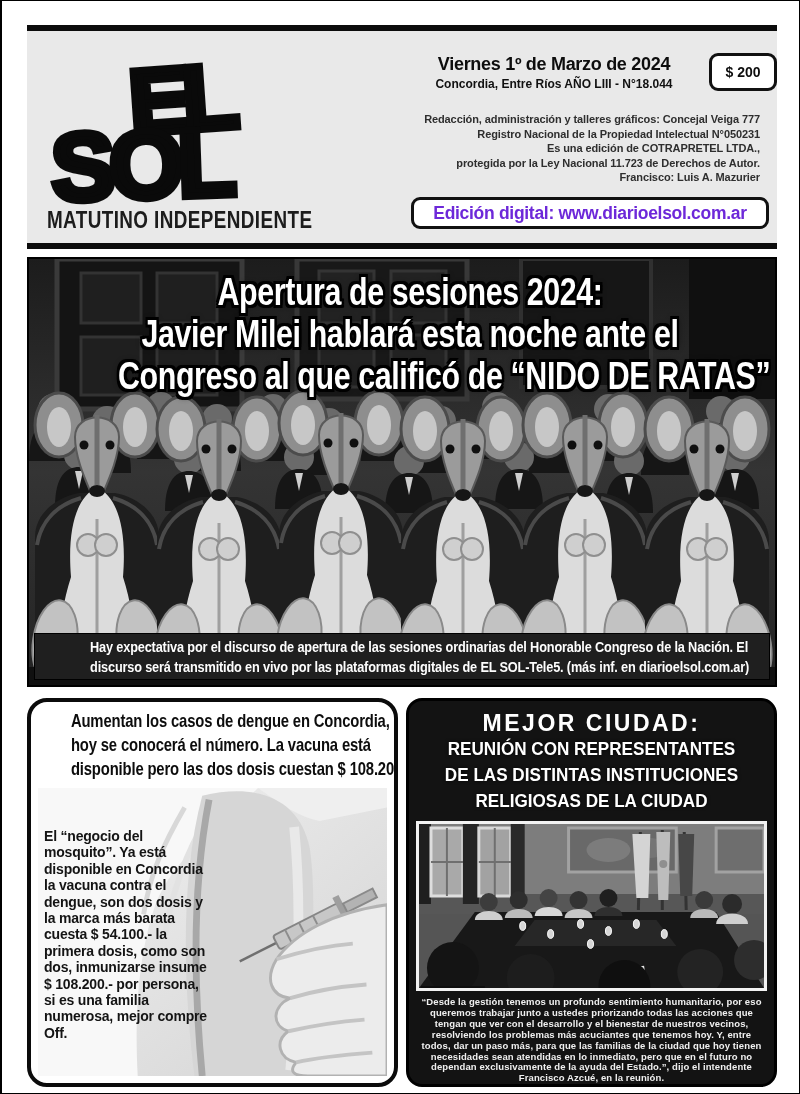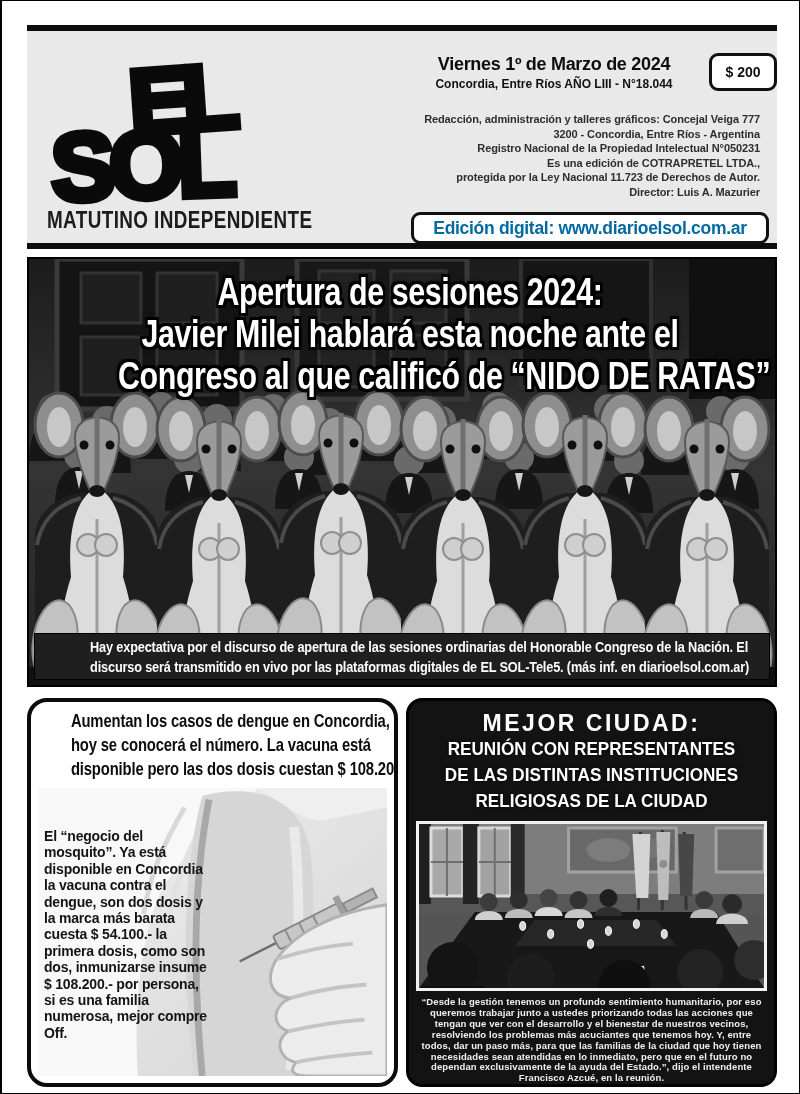--- a/index.html
+++ b/index.html
@@ -30,21 +30,21 @@
     position:absolute; right:0px; top:22px; width:68px; height:38px;
     background:#fff; border:3px solid #111; border-radius:9px;
     font-size:14px; font-weight:bold; color:#0d0d0d; text-align:center; line-height:32px;
   }
   .head-right { position:absolute; left:370px; top:22px; width:372px; }
   .date  { text-align:center; font-size:18px; line-height:22px; font-weight:bold; color:#0d0d0d; letter-spacing:-0.3px; padding-right:58px; }
   .issue { text-align:center; font-size:12px; line-height:15px; font-weight:bold; color:#111; padding-right:58px; margin-top:2px; }
   .info  { margin-top:20px; text-align:right; padding-right:9px; font-size:11px; line-height:14.6px; font-weight:bold; color:#2e2e2e; letter-spacing:-0.1px; }
   .digital-box {
     margin:12px 0 0 14px; height:32px; background:#fff; border:3px solid #111; border-radius:9px;
-    text-align:center; font-size:17.5px; line-height:26px; font-weight:bold; color:#0369a1; letter-spacing:-0.3px;
+    text-align:center; font-size:17.5px; line-height:26px; font-weight:bold; color:#6d28d9; letter-spacing:-0.3px;
   }
 
   
   .lead {
     position:absolute; left:25px; top:256px; width:750px; height:430px;
     border:2px solid #000; background:#222; overflow:hidden;
   }
   .lead-photo { position:absolute; left:0; top:0; width:746px; height:426px; }
   .lead-headline { position:absolute; left:0; right:0; top:12px;padding-left:16px; }
   .hl {
@@ -110,25 +110,24 @@
   <header class="masthead">
     <div class="logo-el">EL</div>
     <div class="logo-sol">SOL</div>
     <div class="tagline">MATUTINO INDEPENDIENTE</div>
 
     <div class="head-right">
       <div class="date">Viernes 1º de Marzo de 2024</div>
       <div class="issue">Concordia, Entre Ríos AÑO LIII - N°18.044</div>
       <div class="info">
         <div>Redacción, administración y talleres gráficos: Concejal Veiga 777</div>
-        <div>3200 - Concordia, Entre Ríos - Argentina</div>
         <div>Registro Nacional de la Propiedad Intelectual N°050231</div>
         <div>Es una edición de COTRAPRETEL LTDA.,</div>
         <div>protegida por la Ley Nacional 11.723 de Derechos de Autor.</div>
-        <div>Director: Luis A. Mazurier</div>
+        <div>Francisco: Luis A. Mazurier</div>
       </div>
       <div class="digital-box">Edición digital: www.diarioelsol.com.ar</div>
     </div>
 
     <div class="price-box">$ 200</div>
   </header>
 
   <section class="lead">
     <svg class="lead-photo" viewBox="0 0 746 426" preserveAspectRatio="none">
       <defs>

